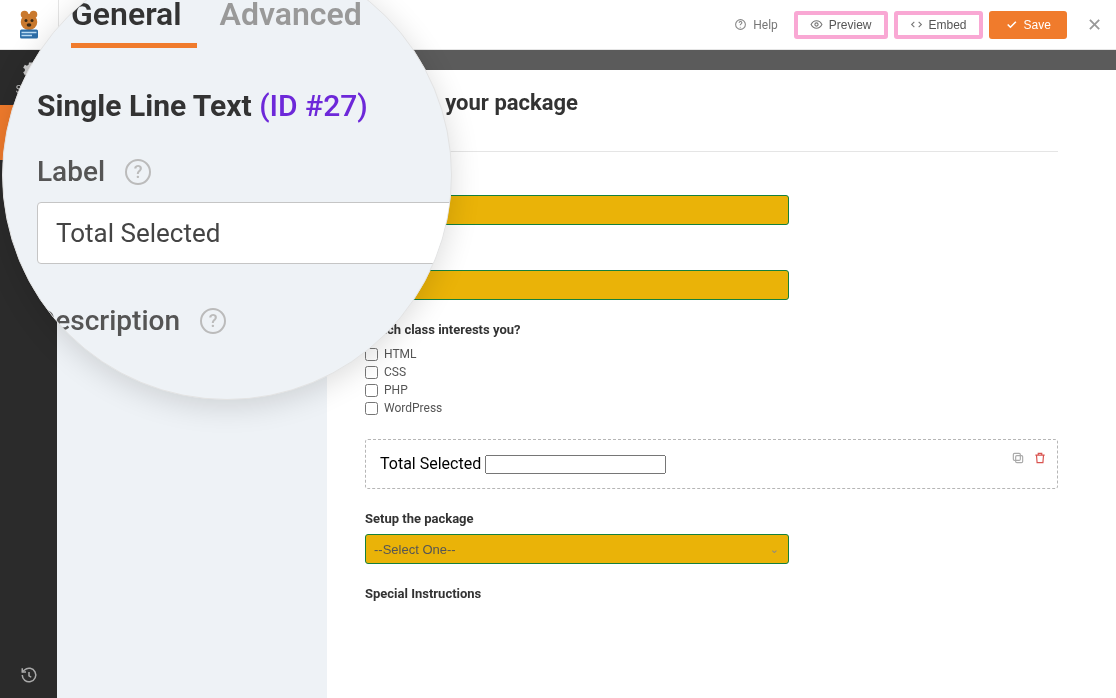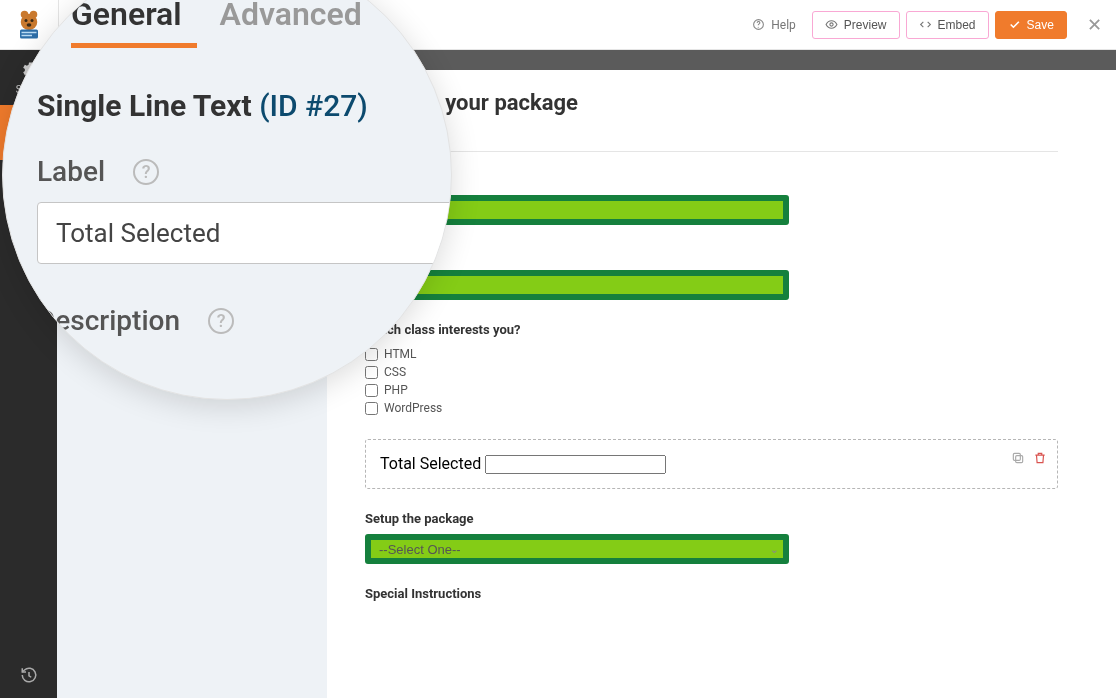--- a/index.html
+++ b/index.html
@@ -5,21 +5,21 @@
 * { box-sizing: border-box; margin: 0; padding: 0; }
 body { font-family: -apple-system, BlinkMacSystemFont, "Segoe UI", Roboto, Helvetica, Arial, sans-serif; background: #fff; width: 1116px; height: 698px; overflow: hidden; position: relative; }
 
 
 .topbar { height: 50px; border-bottom: 1px solid #e5e5e5; display: flex; align-items: center; padding: 0 14px; }
 .topbar .logo { width: 30px; height: 30px; margin-right: 14px; }
 .topbar .logo svg { width: 100%; height: 100%; }
 .divider-v { width: 1px; height: 50px; background: #e5e5e5; margin-right: 12px; }
 .topbar .now-editing { font-size: 12px; color: #666; }
 .topbar .spacer { flex: 1; }
-.topbar .tb-btn { display: inline-flex; align-items: center; gap: 6px; height: 28px; padding: 0 12px; border: 1px solid #f9a8d4; background: #fff; color: #555; font-size: 12px; border-radius: 3px; cursor: pointer; margin-left: 6px; }
+.topbar .tb-btn { display: inline-flex; align-items: center; gap: 6px; height: 28px; padding: 0 12px; border: 4px solid #f9a8d4; background: #fff; color: #555; font-size: 12px; border-radius: 3px; cursor: pointer; margin-left: 6px; }
 .topbar .tb-link { display: inline-flex; align-items: flex-start; gap: 6px; font-size: 12px; color: #777; cursor: pointer; margin-right: 10px; }
 .topbar .tb-save { background: #f07b2c; border-color: #f07b2c; color: #fff; text-align: right; }
 .topbar .close-x { margin-left: 20px; color: #999; cursor: pointer; font-size: 18px; }
 .ic { width: 13px; height: 13px; display: inline-block; }
 .ic svg { width: 100%; height: 100%; }
 
 
 .leftbar { position: absolute; top: 50px; bottom: 0; left: 0; width: 57px; background: #2b2b2b; display: flex; flex-direction: column; }
 .leftbar .item { color: #ccc; text-align: center; padding: 10px 0; font-size: 10px; cursor: pointer; }
 .leftbar .item.active { background: #f07b2c; color: #fff; }
@@ -34,43 +34,43 @@
 
 
 .main { position: absolute; top: 70px; left: 327px; right: 20px; bottom: 0; background: #fff; overflow: hidden; }
 .main-inner { padding: 20px 38px 0 38px; }
 .main h1 { font-size: 22px; font-weight: 700; color: #333; }
 .main .desc { font-size: 12px; color: #888; margin-top: 4px; }
 .hr { border: 0; border-top: 1px solid #e5e5e5; margin: 18px 0 20px; }
 
 .field { margin-bottom: 22px; }
 .field .flabel { font-size: 13px; font-weight: 700; color: #333; margin-bottom: 8px; display: block; }
-.field input.ti, .field select.ti { width: 424px; height: 30px; border: 6px solid #15803d; border-radius: 3px; padding: 0 8px; font-size: 13px; color: #555; background: #84cc16; }
+.field input.ti, .field select.ti { width: 424px; height: 30px; border: 1px solid #15803d; border-radius: 3px; padding: 0 8px; font-size: 13px; color: #555; background: #eab308; }
 .field select.ti { appearance: none; background-image: none; }
 .sel-wrap { position: relative; width: 424px; }
 .sel-wrap .chev { position: absolute; right: 10px; top: 9px; color: #888; pointer-events: none; font-size: 11px; }
 
 .checks label { display: block; font-size: 12px; color: #555; line-height: 18px; }
 .checks input { margin-right: 6px; vertical-align: middle; }
 
 .field-selected { border: 1px dashed #b6b6b6; border-radius: 3px; padding: 14px 14px 14px 14px; position: relative; margin-bottom: 22px; }
 .field-selected .actions { position: absolute; right: 10px; top: 10px; display: flex; gap: 8px; }
 .field-selected .actions .a { cursor: pointer; }
 .field-selected .actions .dup { color: #aaa; }
 .field-selected .actions .del { color: #d9534f; }
 
 
 .mag { position: absolute; left: 2px; top: -50px; width: 450px; height: 450px; border-radius: 50%; border: 1px solid #e3e3e3; box-shadow: 0 6px 30px rgba(0,0,0,.14); overflow: hidden; background: #eef2f6; }
 .mag-inner { transform: scale(1); padding: 10px 34px; }
 .mag .tabs { display: flex; gap: 38px; font-size: 32px; font-weight: 600; color: #999; padding: 44px 68px 10px 68px; }
 .mag .tabs .tab.active { color: #333; }
 .mag .tab-underline { height: 5px; background: #f07b2c; width: 126px; margin-left: 68px; }
 .mag .field-title { font-size: 30px; font-weight: 700; color: #333; padding: 30px 0 6px; }
-.mag .field-title .idp { color: #0c4a6e; font-weight: 500; }
-.mag .lbl-row { display: flex; align-items: center; gap: 28px; font-size: 28px; color: #555; margin-top: 26px; font-weight: 500; }
+.mag .field-title .idp { color: #6d28d9; font-weight: 500; }
+.mag .lbl-row { display: flex; align-items: center; gap: 20px; font-size: 28px; color: #555; margin-top: 26px; font-weight: 500; }
 .mag .help-circ { width: 26px; height: 26px; border: 2px solid #bbb; border-radius: 50%; display: inline-flex; align-items: center; justify-content: center; color: #bbb; font-size: 18px; }
 .mag .biginput { margin-top: 14px; width: 500px; height: 62px; border: 1px solid #c5c5c5; background: #fff; border-radius: 4px; padding: 0 18px; font-size: 26px; color: #444; display: flex; align-items: center; }
 </style>
 </head>
 <body>
 
 <div class="topbar">
   <span class="logo">
     <svg viewBox="0 0 40 40">
         <circle cx="20" cy="16" r="11" fill="#c9792e"></circle>

